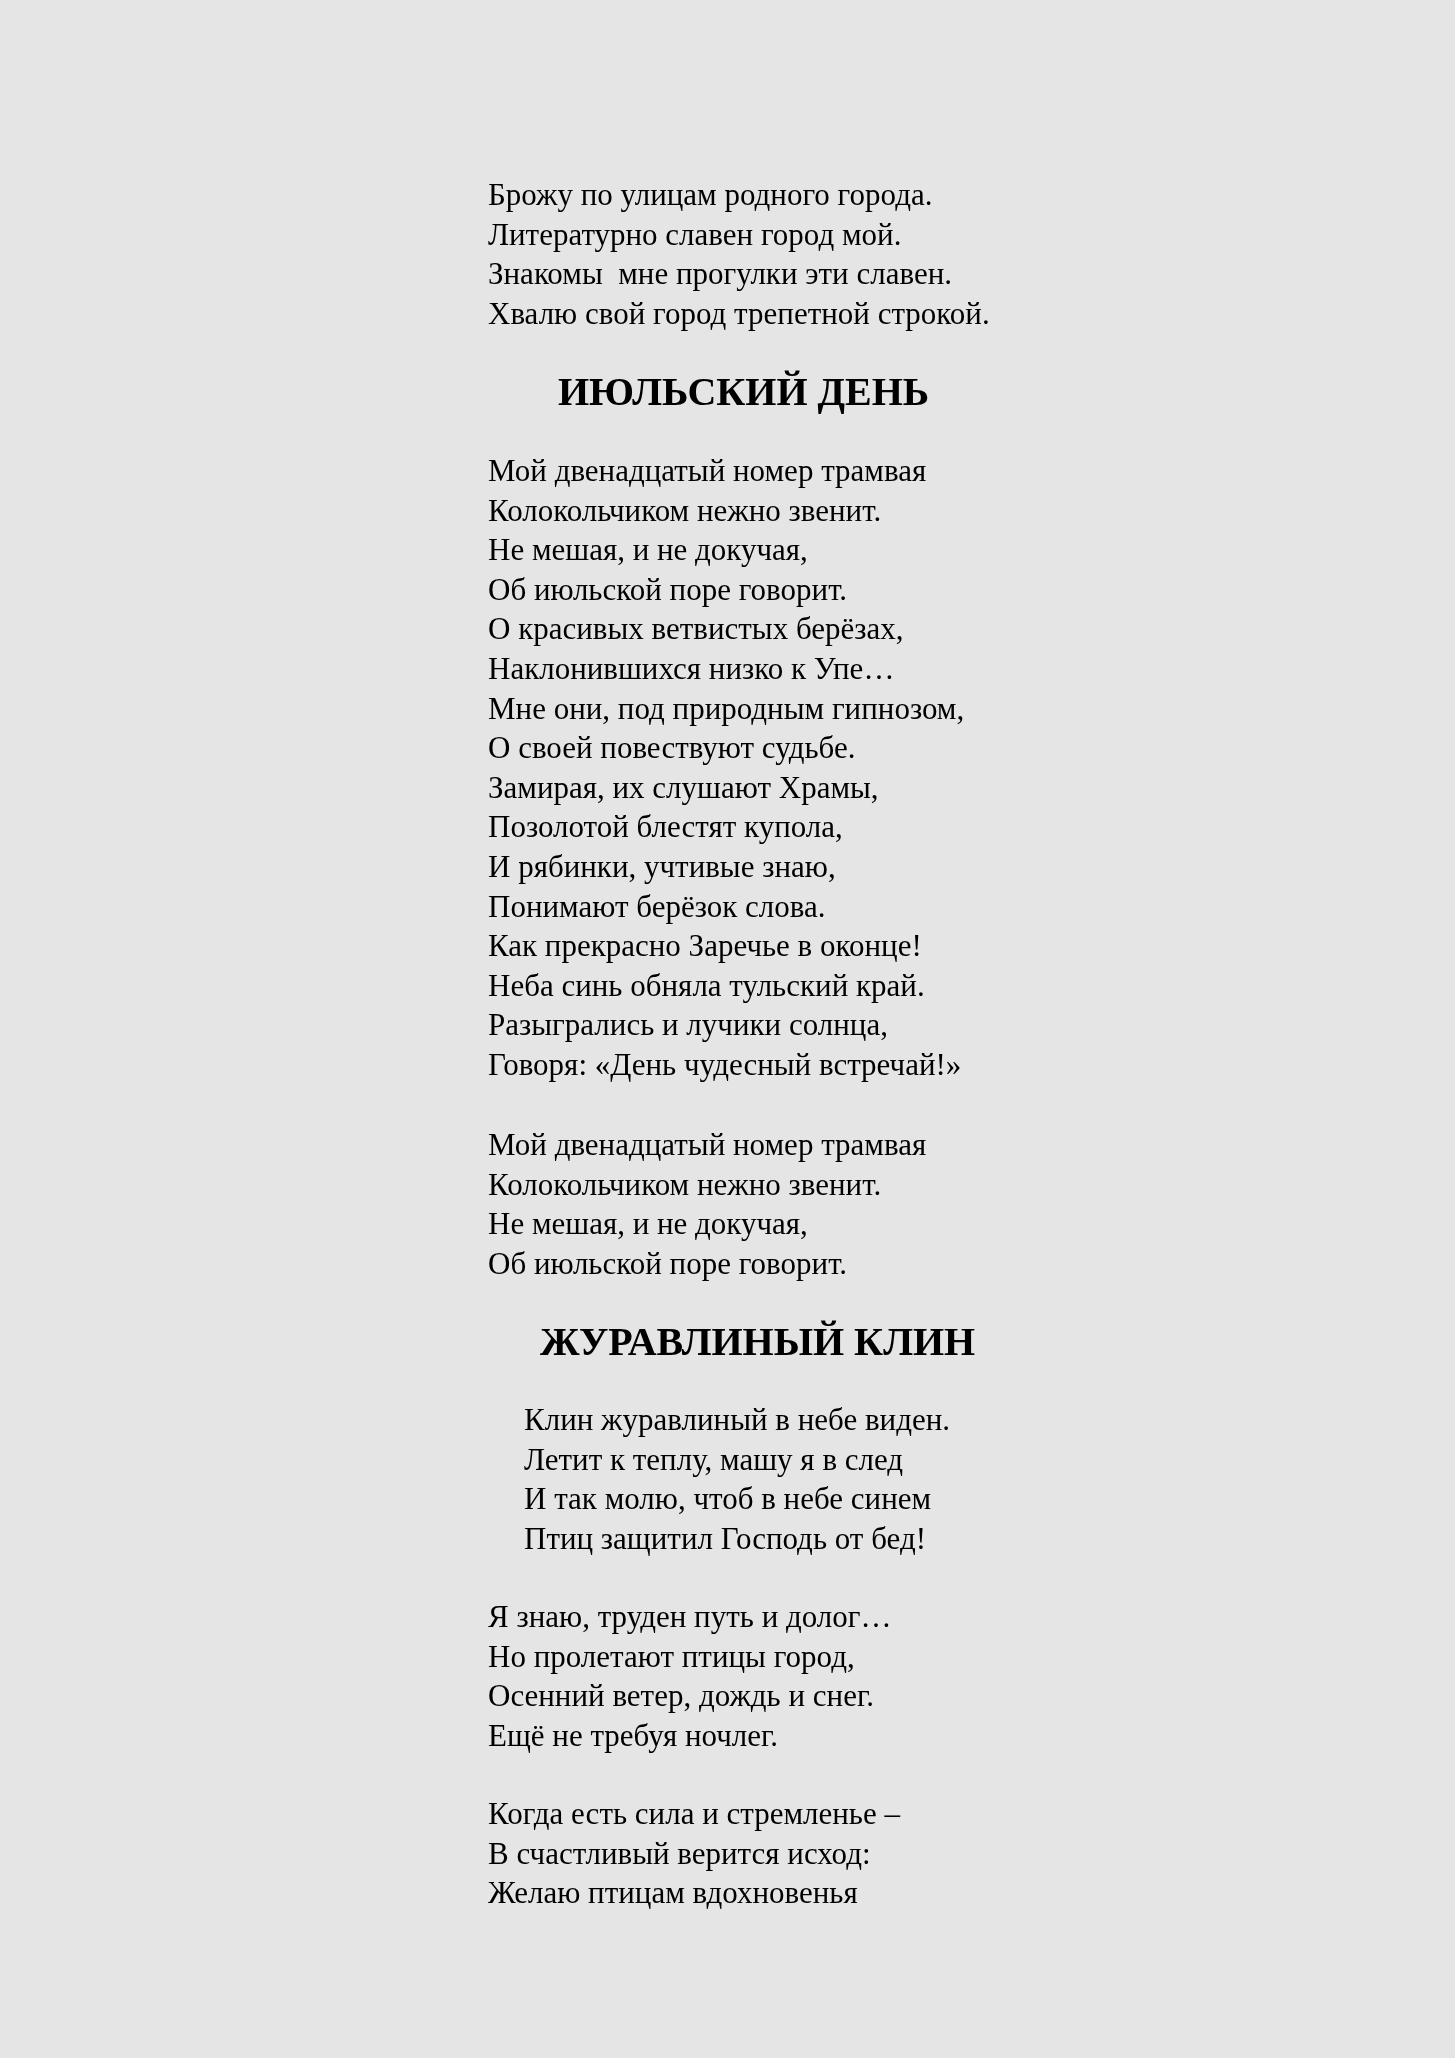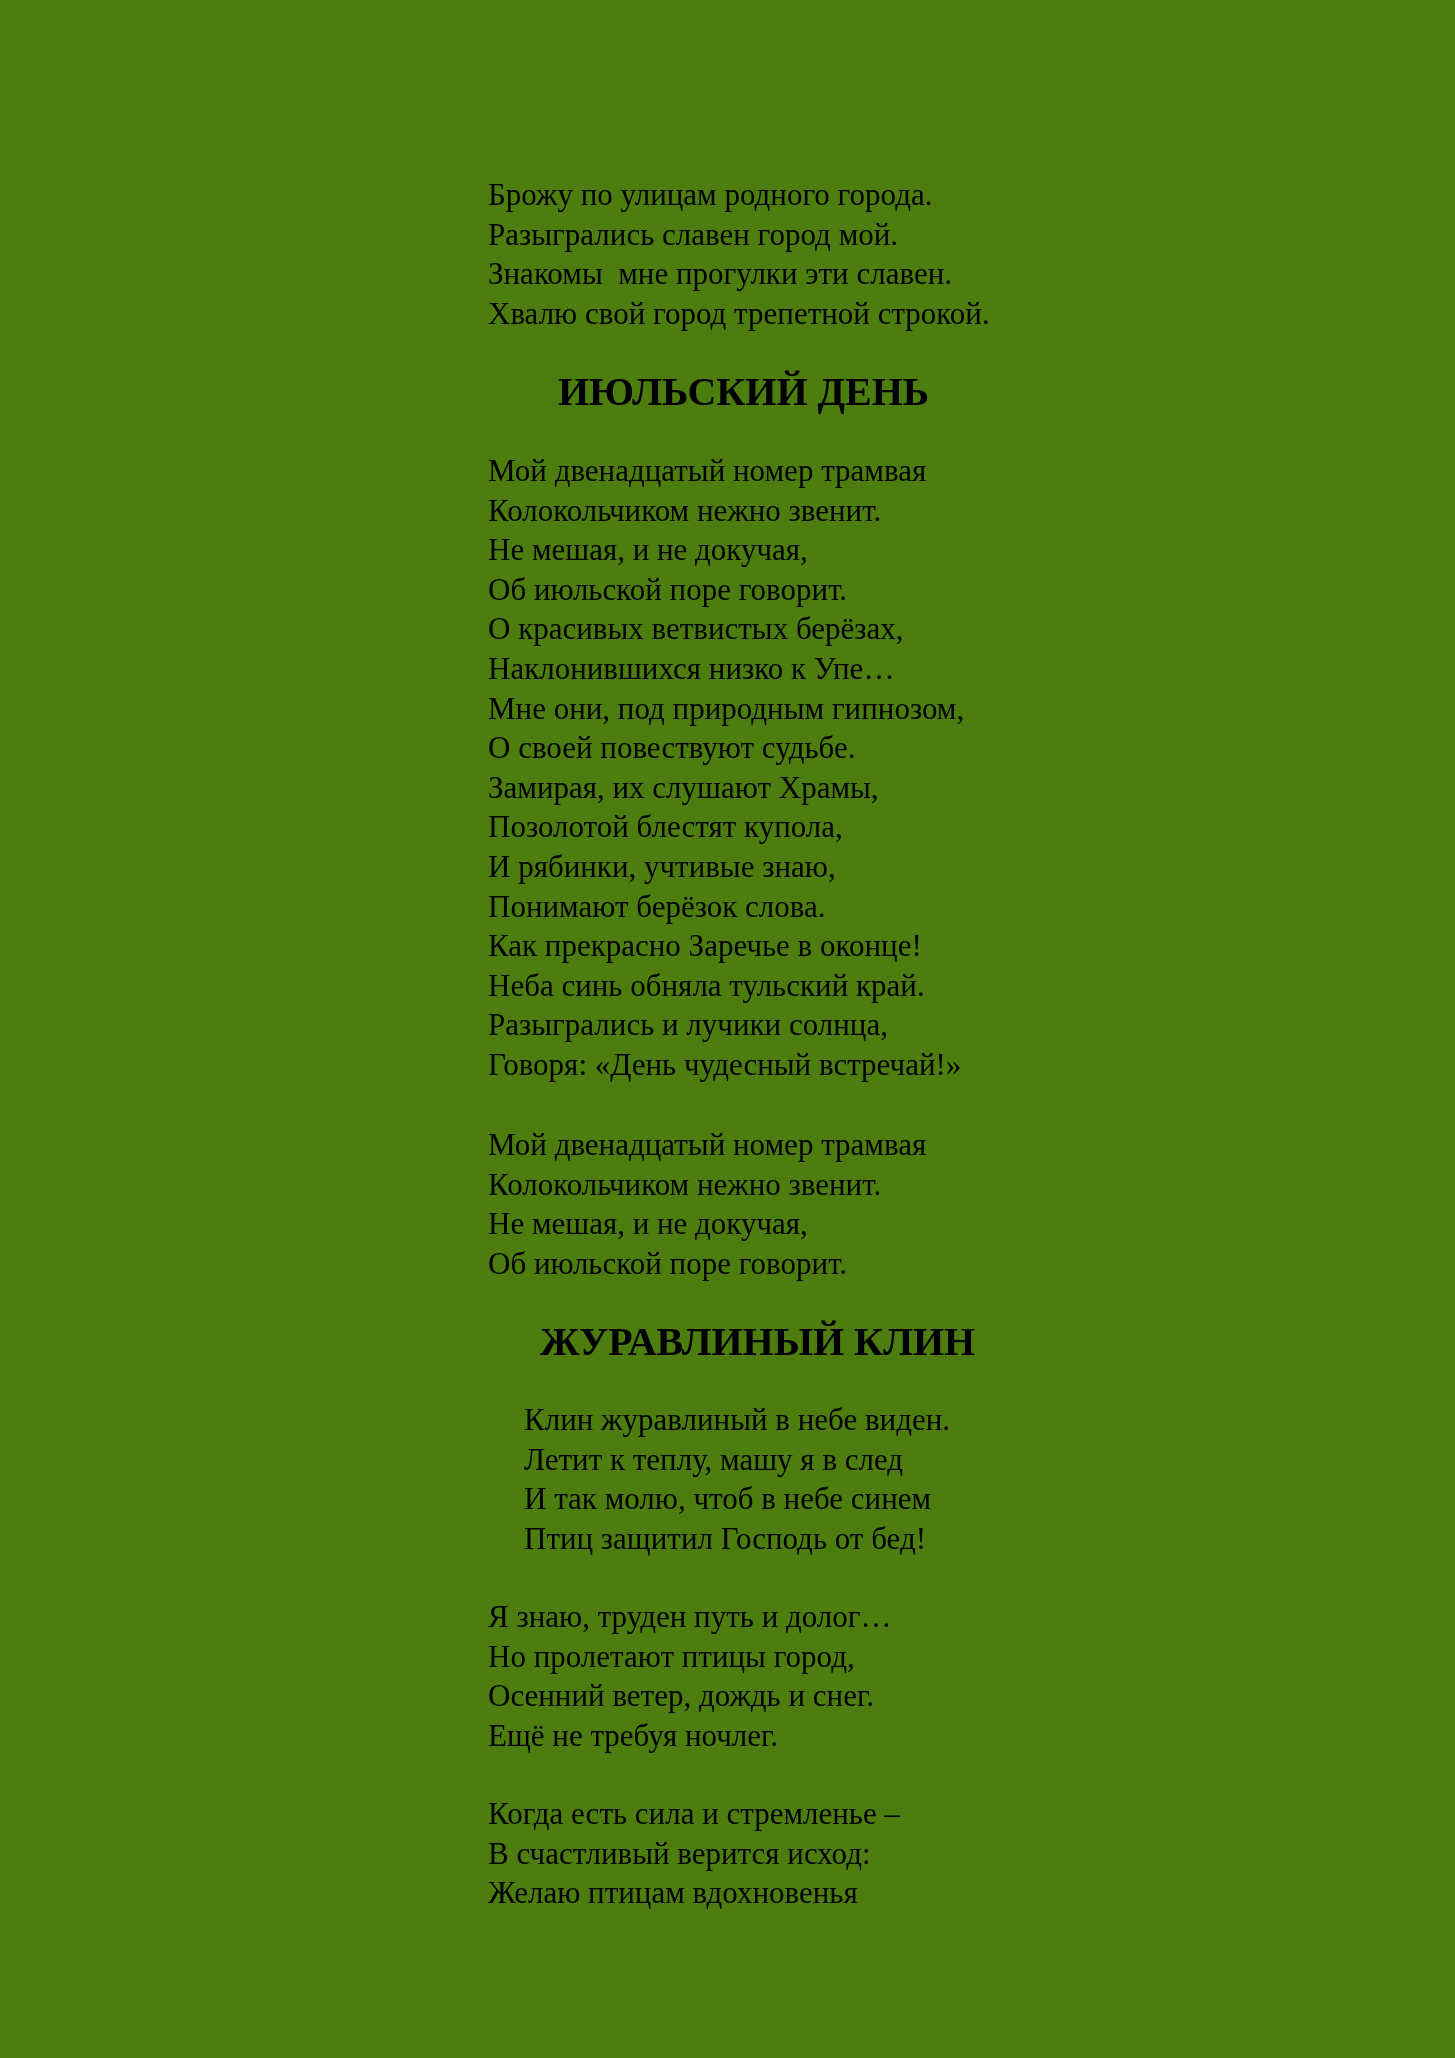--- a/index.html
+++ b/index.html
@@ -14,21 +14,21 @@
       overflow: hidden;
       font-family: "Liberation Serif", "DejaVu Serif", serif;
       color: #000000;
     }
     .page {
       position: absolute;
       left: 0;
       top: 0;
       width: 1455px;
       height: 2058px;
-      background: #4d7c0f;
+      background: #e5e5e5;
     }
     .block {
       position: absolute;
       left: 488px;
       width: 800px;
     }
     .line {
       font-size: 31px;
       line-height: 39.6px;
       height: 39.6px;
@@ -43,21 +43,21 @@
       white-space: pre;
     }
   </style>
 </head>
 <body>
 
 <div class="page">
 
   <div class="block" style="top:175px;">
     <div class="line">Брожу по улицам родного города.</div>
-    <div class="line">Разыгрались славен город мой.</div>
+    <div class="line">Литературно славен город мой.</div>
     <div class="line">Знакомы  мне прогулки эти славен.</div>
     <div class="line">Хвалю свой город трепетной строкой.</div>
   </div>
 
   <div class="heading" style="left:558px; top:372px;">ИЮЛЬСКИЙ ДЕНЬ</div>
 
   <div class="block" style="top:451px;">
     <div class="line">Мой двенадцатый номер трамвая</div>
     <div class="line">Колокольчиком нежно звенит.</div>
     <div class="line">Не мешая, и не докучая,</div>

